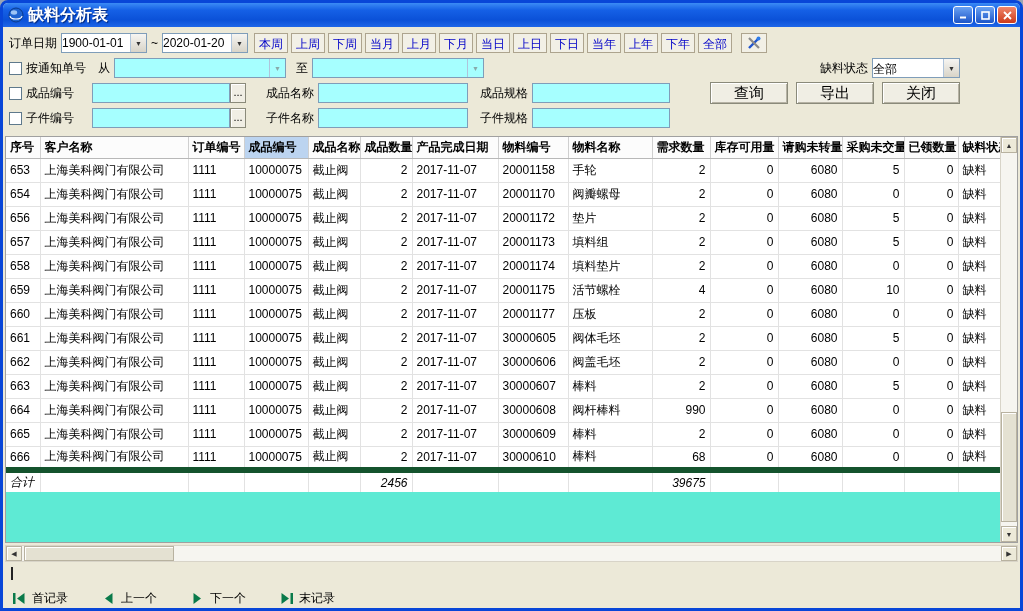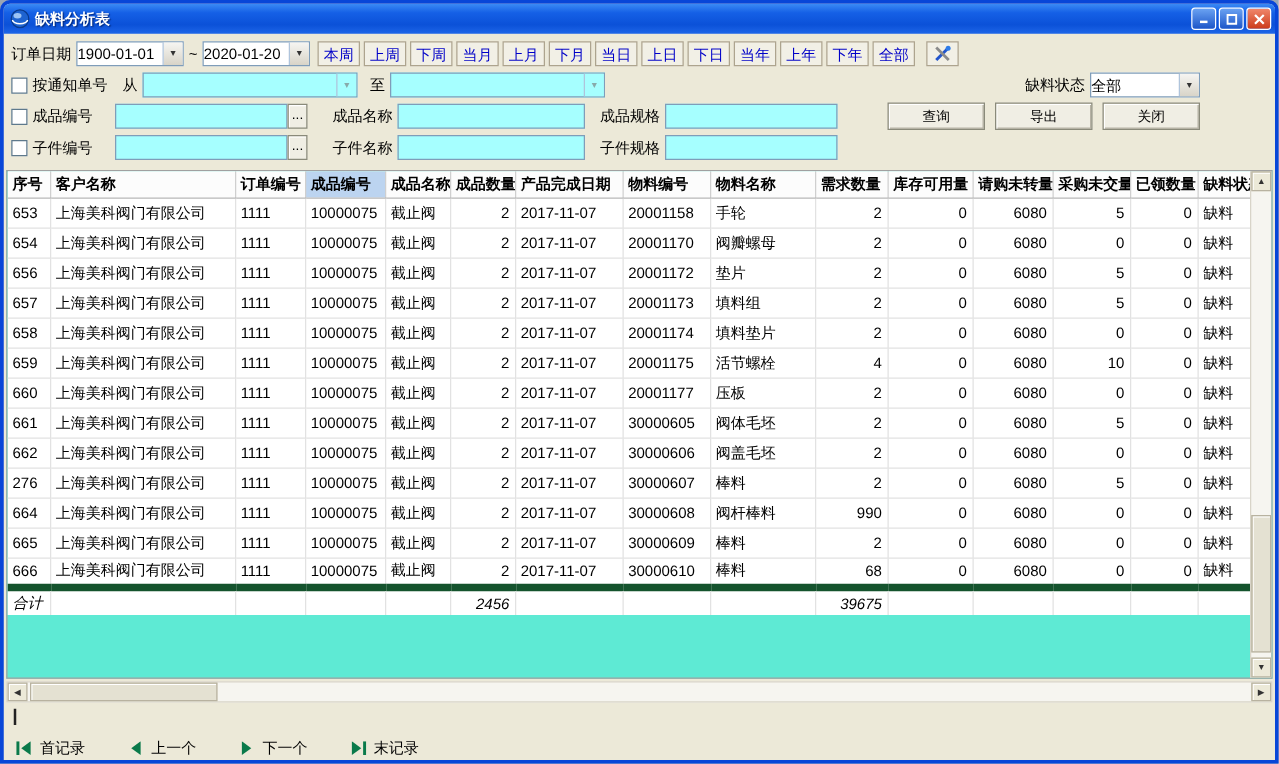--- a/index.html
+++ b/index.html
@@ -6,21 +6,21 @@
   html,body { width:1023px; height:611px; }
   body { font-family: "Liberation Sans", sans-serif; font-size: 12px; background:#9aa5b5; }
 
   .window { width:1023px; height:611px; background:#ECE9D8; border:3px solid #0846D8;
             border-radius:8px 8px 0 0; overflow:hidden; position:relative; }
 
   
   .titlebar { height:24px; background:linear-gradient(to bottom,#3B8BF5 0%,#1560E6 30%,#0B51D8 70%,#1E66E8 100%);
               display:flex; align-items:center; padding:0 3px 0 5px; color:#fff; }
   .titlebar .app-icon { width:16px; height:16px; margin-right:4px; flex:0 0 auto; }
-  .titlebar .title { font-weight:bold; font-size:12px; flex:1; text-shadow:1px 1px 1px #00277a; white-space:nowrap; }
+  .titlebar .title { font-weight:bold; font-size:16px; flex:1; text-shadow:1px 1px 1px #00277a; white-space:nowrap; }
   .winbtn { width:20px; height:18px; margin-left:2px; border:1px solid #fff; border-radius:3px;
             display:flex; align-items:center; justify-content:center; cursor:pointer; }
   .winbtn.min, .winbtn.max { background:linear-gradient(to bottom,#6AA2F2,#1C55C8); }
   .winbtn.close { background:linear-gradient(to bottom,#F0876B,#CC3B1B); }
 
   
   .filters { padding:5px 4px 2px 6px; }
   .frow { display:flex; align-items:center; height:22px; margin-bottom:3px; white-space:nowrap; }
   .lbl { margin-right:4px; }
   .combo { display:flex; align-items:stretch; height:20px; border:1px solid #7F9DB9; background:#fff; }
@@ -33,21 +33,21 @@
   .linkbar { display:flex; margin-left:6px;align-items:flex-end; }
   .linkbtn { height:20px; padding:2px 4px 0 4px; margin-right:3px; border:1px solid #ADA48E;
              background:#F2F0E6; color:#0000C8; font-size:12px; cursor:pointer; }
   .toolbtn { width:26px; height:20px; margin-left:6px; border:1px solid #ADA48E; background:#F2F0E6;
              display:flex; align-items:center; justify-content:center; cursor:pointer; }
   .cb { width:13px; height:13px; border:1px solid #5E798C; background:#fff; margin-right:4px; flex:0 0 auto; cursor:pointer; }
   .cyan-input { height:20px; border:1px solid #7F9DB9; background:#A6FFFF; padding:0 4px; font-size:12px;
                 font-family:"Liberation Sans",sans-serif; }
   .dots { width:16px; height:20px; border:1px solid #8a8a7a; background:#F0EEE4; font-size:11px; line-height:16px;
           text-align:center; cursor:pointer; box-shadow:inset 1px 1px 0 #fff; }
-  .pushbtn { width:78px; height:22px; border:1px solid #8a8a7a; background:#F0EEE4; font-size:11px; cursor:pointer;
+  .pushbtn { width:78px; height:22px; border:1px solid #8a8a7a; background:#F0EEE4; font-size:15px; cursor:pointer;
              box-shadow:inset 1px 1px 0 #fff, inset -1px -1px 0 #b6b2a4; font-family:"Liberation Sans",sans-serif; }
   .spacer { flex:1; }
 
   
   .grid-wrap { display:flex; margin:2px 2px 0 2px; height:407px; border:1px solid #A0A0A0; background:#5eead4; }
   .grid { flex:1; overflow:hidden; }
   table { border-collapse:collapse; table-layout:fixed; width:1000px; background:#fff; }
   th, td { font-size:12px; padding:0 4px; border-right:1px solid #E2E2E2; border-bottom:1px solid #E2E2E2;
            overflow:hidden; white-space:nowrap; text-align:left; font-weight:normal; }
   thead th { height:21px; font-weight:bold; background:#FCFCFC; border-bottom:1px solid #B8B8B8; border-right:1px solid #CFCFCF; }
@@ -379,21 +379,21 @@
               <td>30000606</td>
               <td>阀盖毛坯</td>
               <td class="num">2</td>
               <td class="num">0</td>
               <td class="num">6080</td>
               <td class="num">0</td>
               <td class="num">0</td>
               <td>缺料</td>
             </tr>
             <tr>
-              <td>276</td>
+              <td>663</td>
               <td>上海美科阀门有限公司</td>
               <td>1111</td>
               <td>10000075</td>
               <td>截止阀</td>
               <td class="num">2</td>
               <td>2017-11-07</td>
               <td>30000607</td>
               <td>棒料</td>
               <td class="num">2</td>
               <td class="num">0</td>

